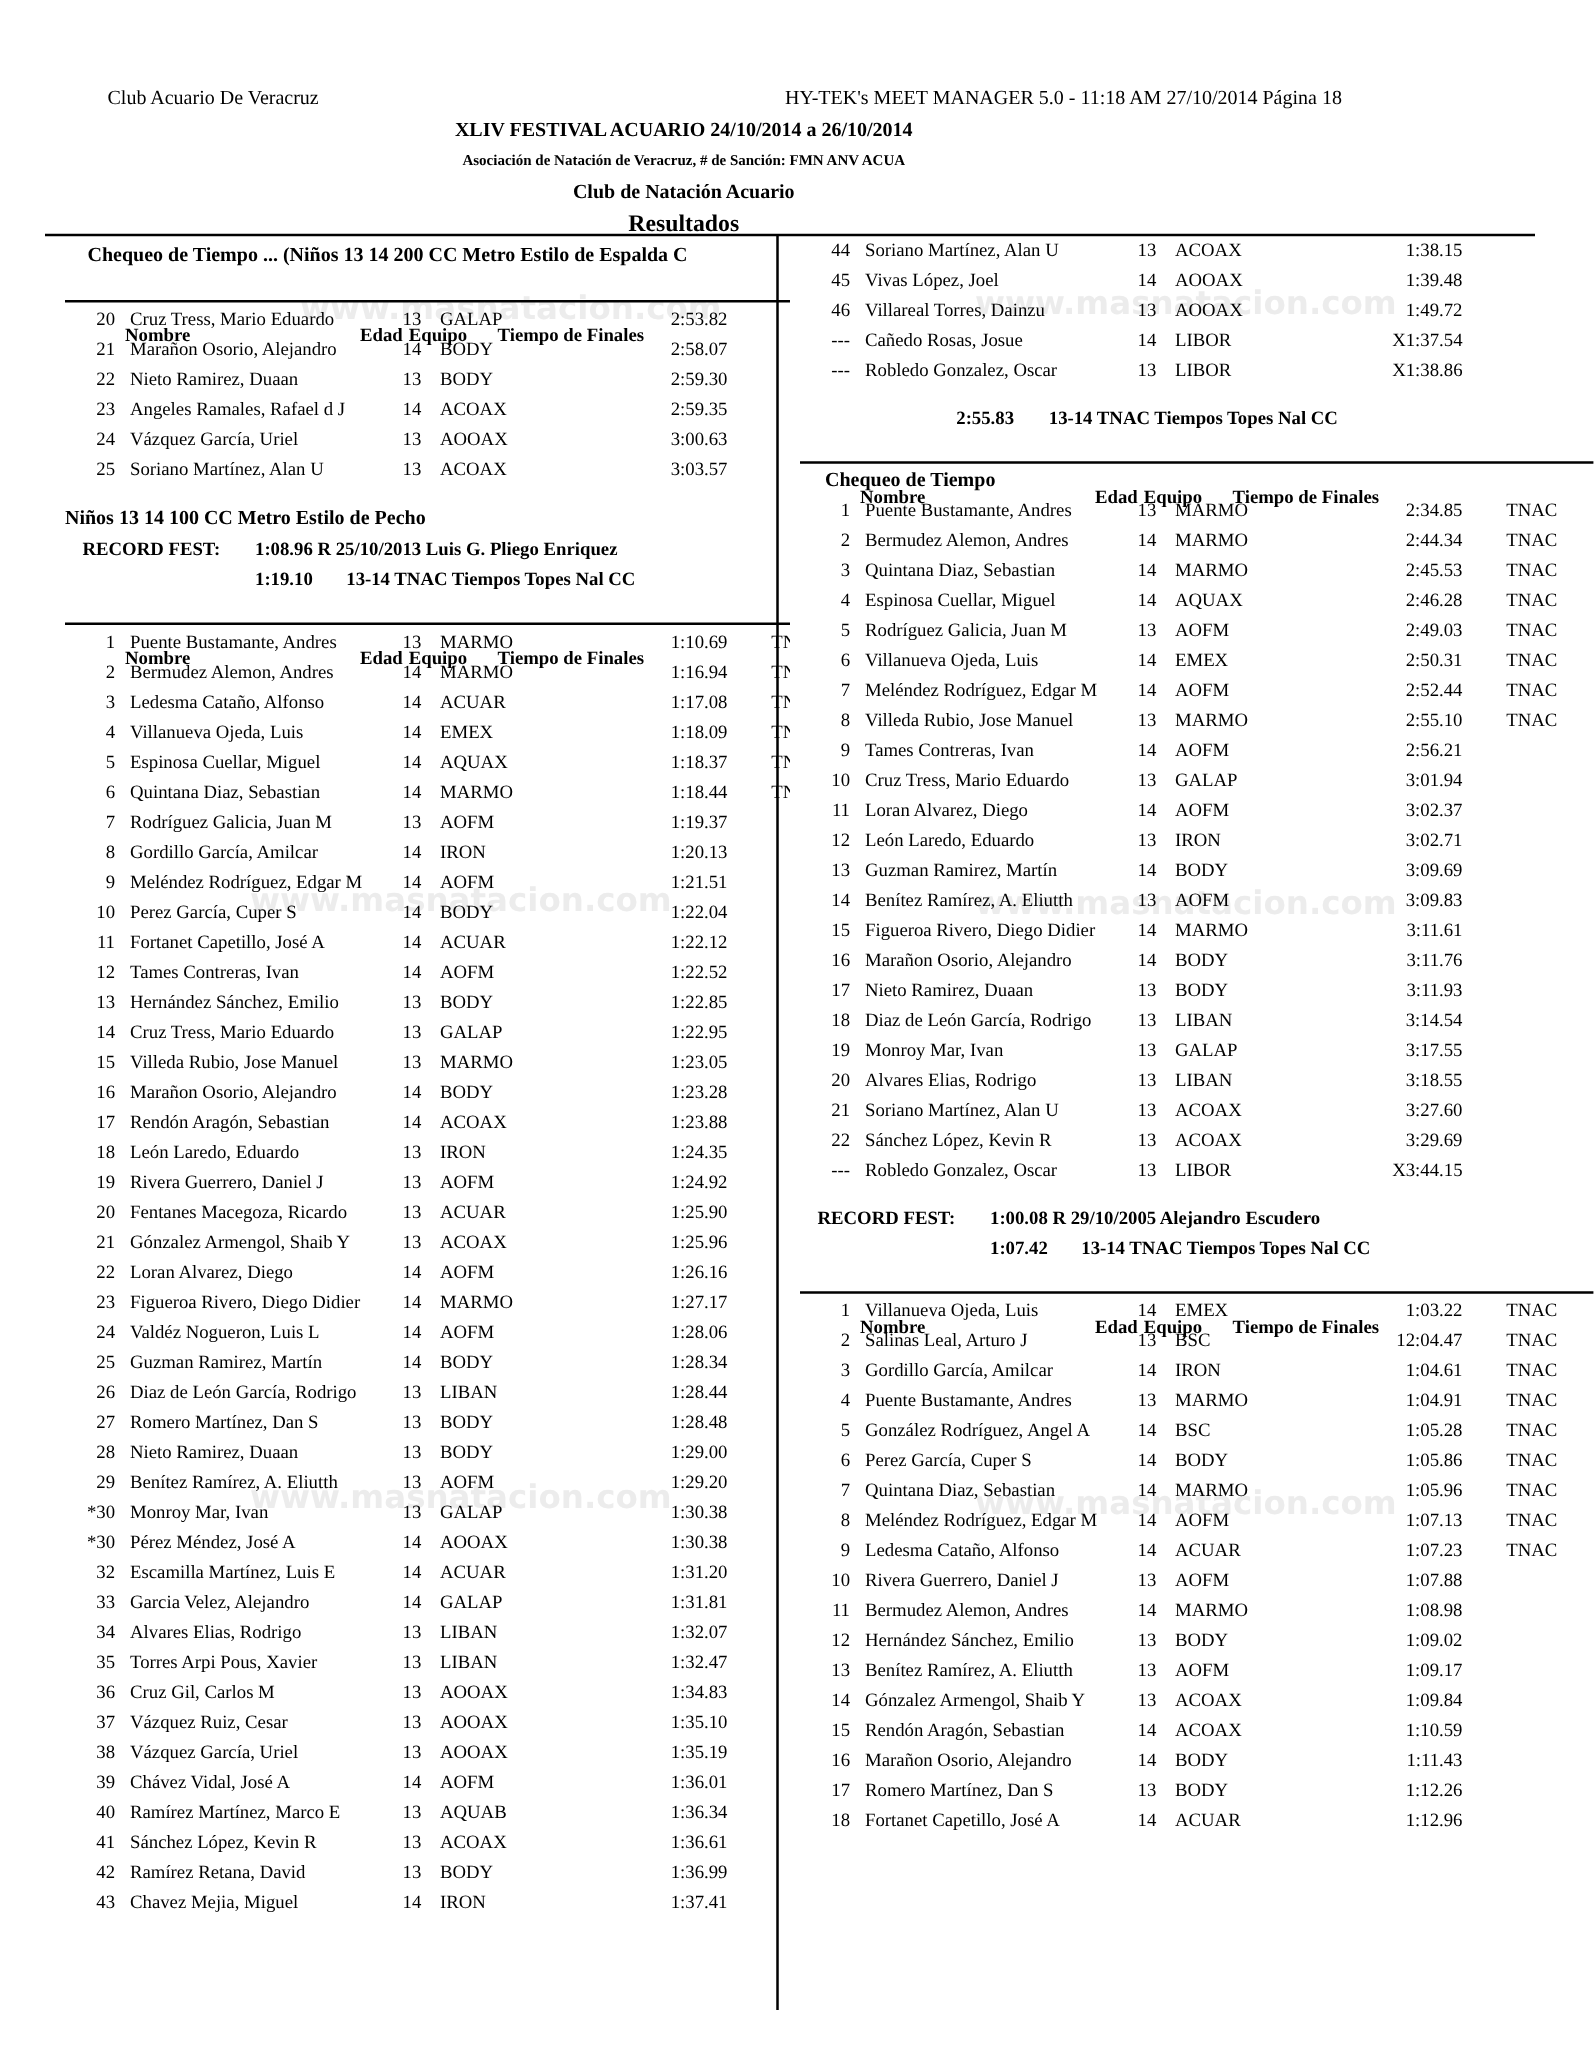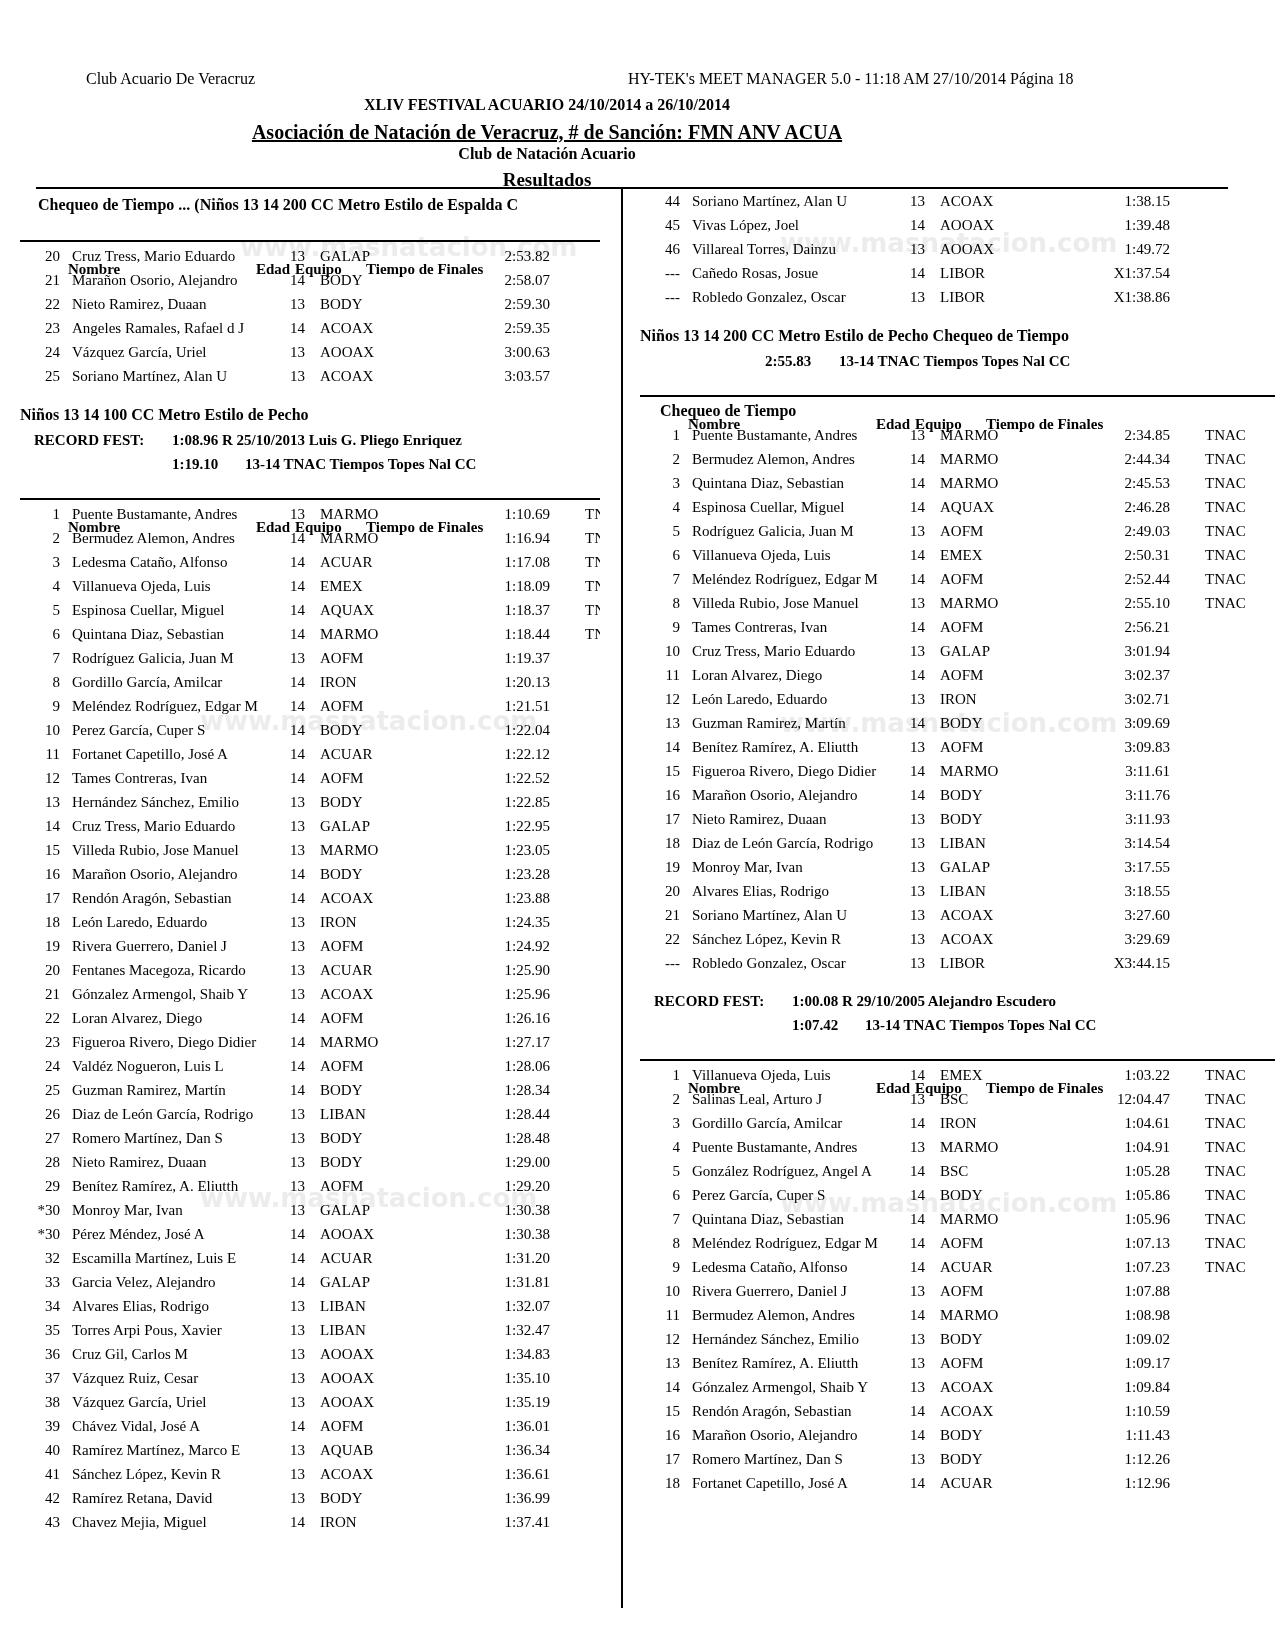--- a/index.html
+++ b/index.html
@@ -3,27 +3,27 @@
 <meta charset="utf-8">
 <style>
   html, body { margin: 0; padding: 0; background: #ffffff; }
   body { width: 1275px; height: 1650px; position: relative; overflow: hidden;
          font-family: "Liberation Serif", "DejaVu Serif", serif; color: #000; }
   .abs { position: absolute; white-space: nowrap; }
   .hdr-left { left: 38px; top: 70px; font-size: 16px; margin-left: 48px; }
   .hdr-right { left: 628px; top: 70px; font-size: 16px; }
   .ctr { left: 0; width: 1094px; text-align: center; font-weight: bold; }
   .t1 { top: 96px; font-size: 16px; }
-  .t2 { top: 121px; font-size: 20px; text-decoration: underline; }
+  .t2 { top: 121px; font-size: 12px; }
   .t3 { top: 145px; font-size: 16px; }
   .t4 { top: 169px; font-size: 19px; }
   .topline { position: absolute; left: 36px; top: 187px; width: 1192px; height: 2px; background: #000; }
   .vline { position: absolute; left: 621px; top: 188px; width: 2px; height: 1420px; background: #000; }
   .col { position: absolute; top: 189px; }
-  .col-left { left: 20px; width: 580px; overflow: hidden; }
+  .col-left { left: 52px; width: 580px; overflow: hidden; }
   .col-right { left: 640px; width: 635px; overflow: hidden; }
   .row { position: relative; height: 24px; font-size: 15px; line-height: 24px; }
   .row span { position: absolute; white-space: nowrap; }
   .c-place { width: 40px; text-align: right; left: 0; }
   .c-name { left: 52px; width: 200px; overflow: hidden; }
   .c-age { left: 270px; }
   .c-team { left: 300px; }
   .c-time { left: 430px; width: 100px; text-align: right; }
   .c-std { left: 565px; }
   .ev-title { font-weight: bold; font-size: 16px; height: 26px; line-height: 26px; white-space: nowrap; }
@@ -515,21 +515,20 @@
       <div class="row">
         <span class="c-place">---</span>
         <span class="c-name">Robledo Gonzalez, Oscar</span>
         <span class="c-age">13</span>
         <span class="c-team">LIBOR</span>
         <span class="c-time">X1:38.86</span>
         <span class="c-std"></span>
       </div>
     </div>
   <div class="gap"></div>
-  <div class="ev-title">Niños 13  14 200 CC Metro Estilo de Pecho Chequeo de Tiempo</div>
   <div class="rec-line">
     <span style="left:125px">2:55.83</span>
     <span style="left:199px">13-14 TNAC Tiempos Topes Nal CC</span>
   </div>
   <div class="colhdr">
     <span style="left:48px">Nombre</span>
     <span style="left:236px">Edad</span>
     <span style="left:275px">Equipo</span>
     <span style="left:346px">Tiempo de Finales</span>
   </div>

